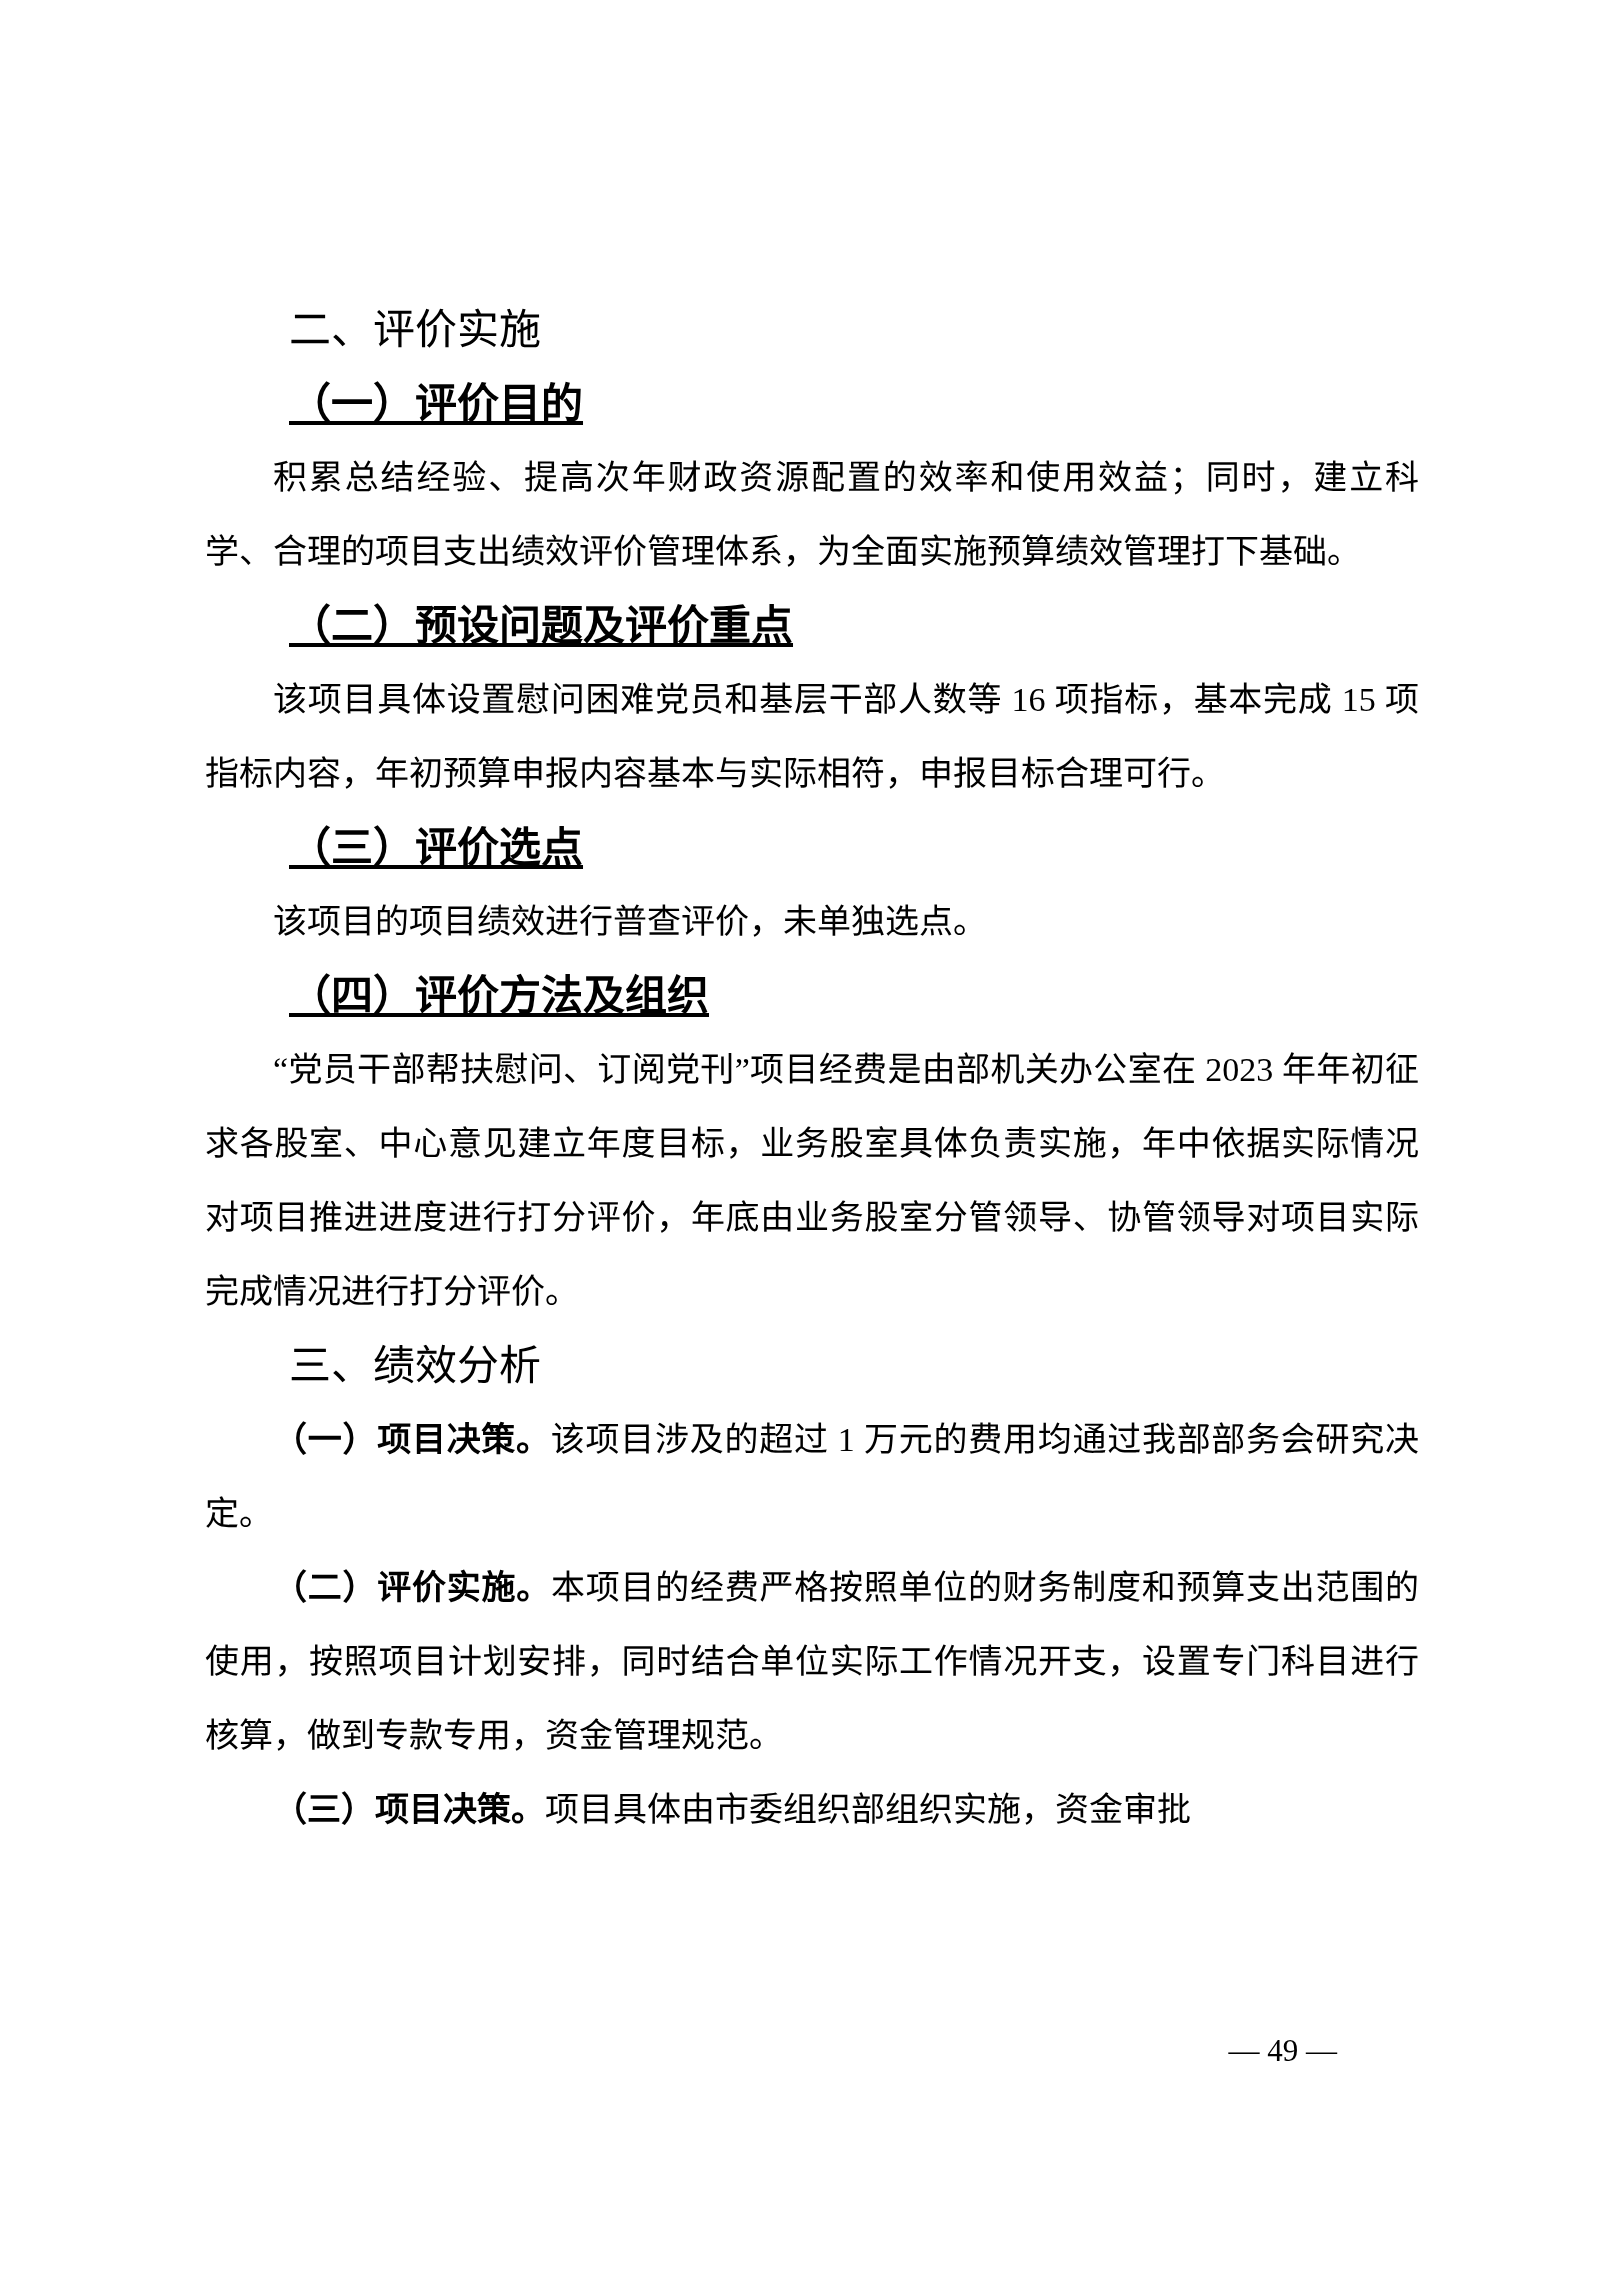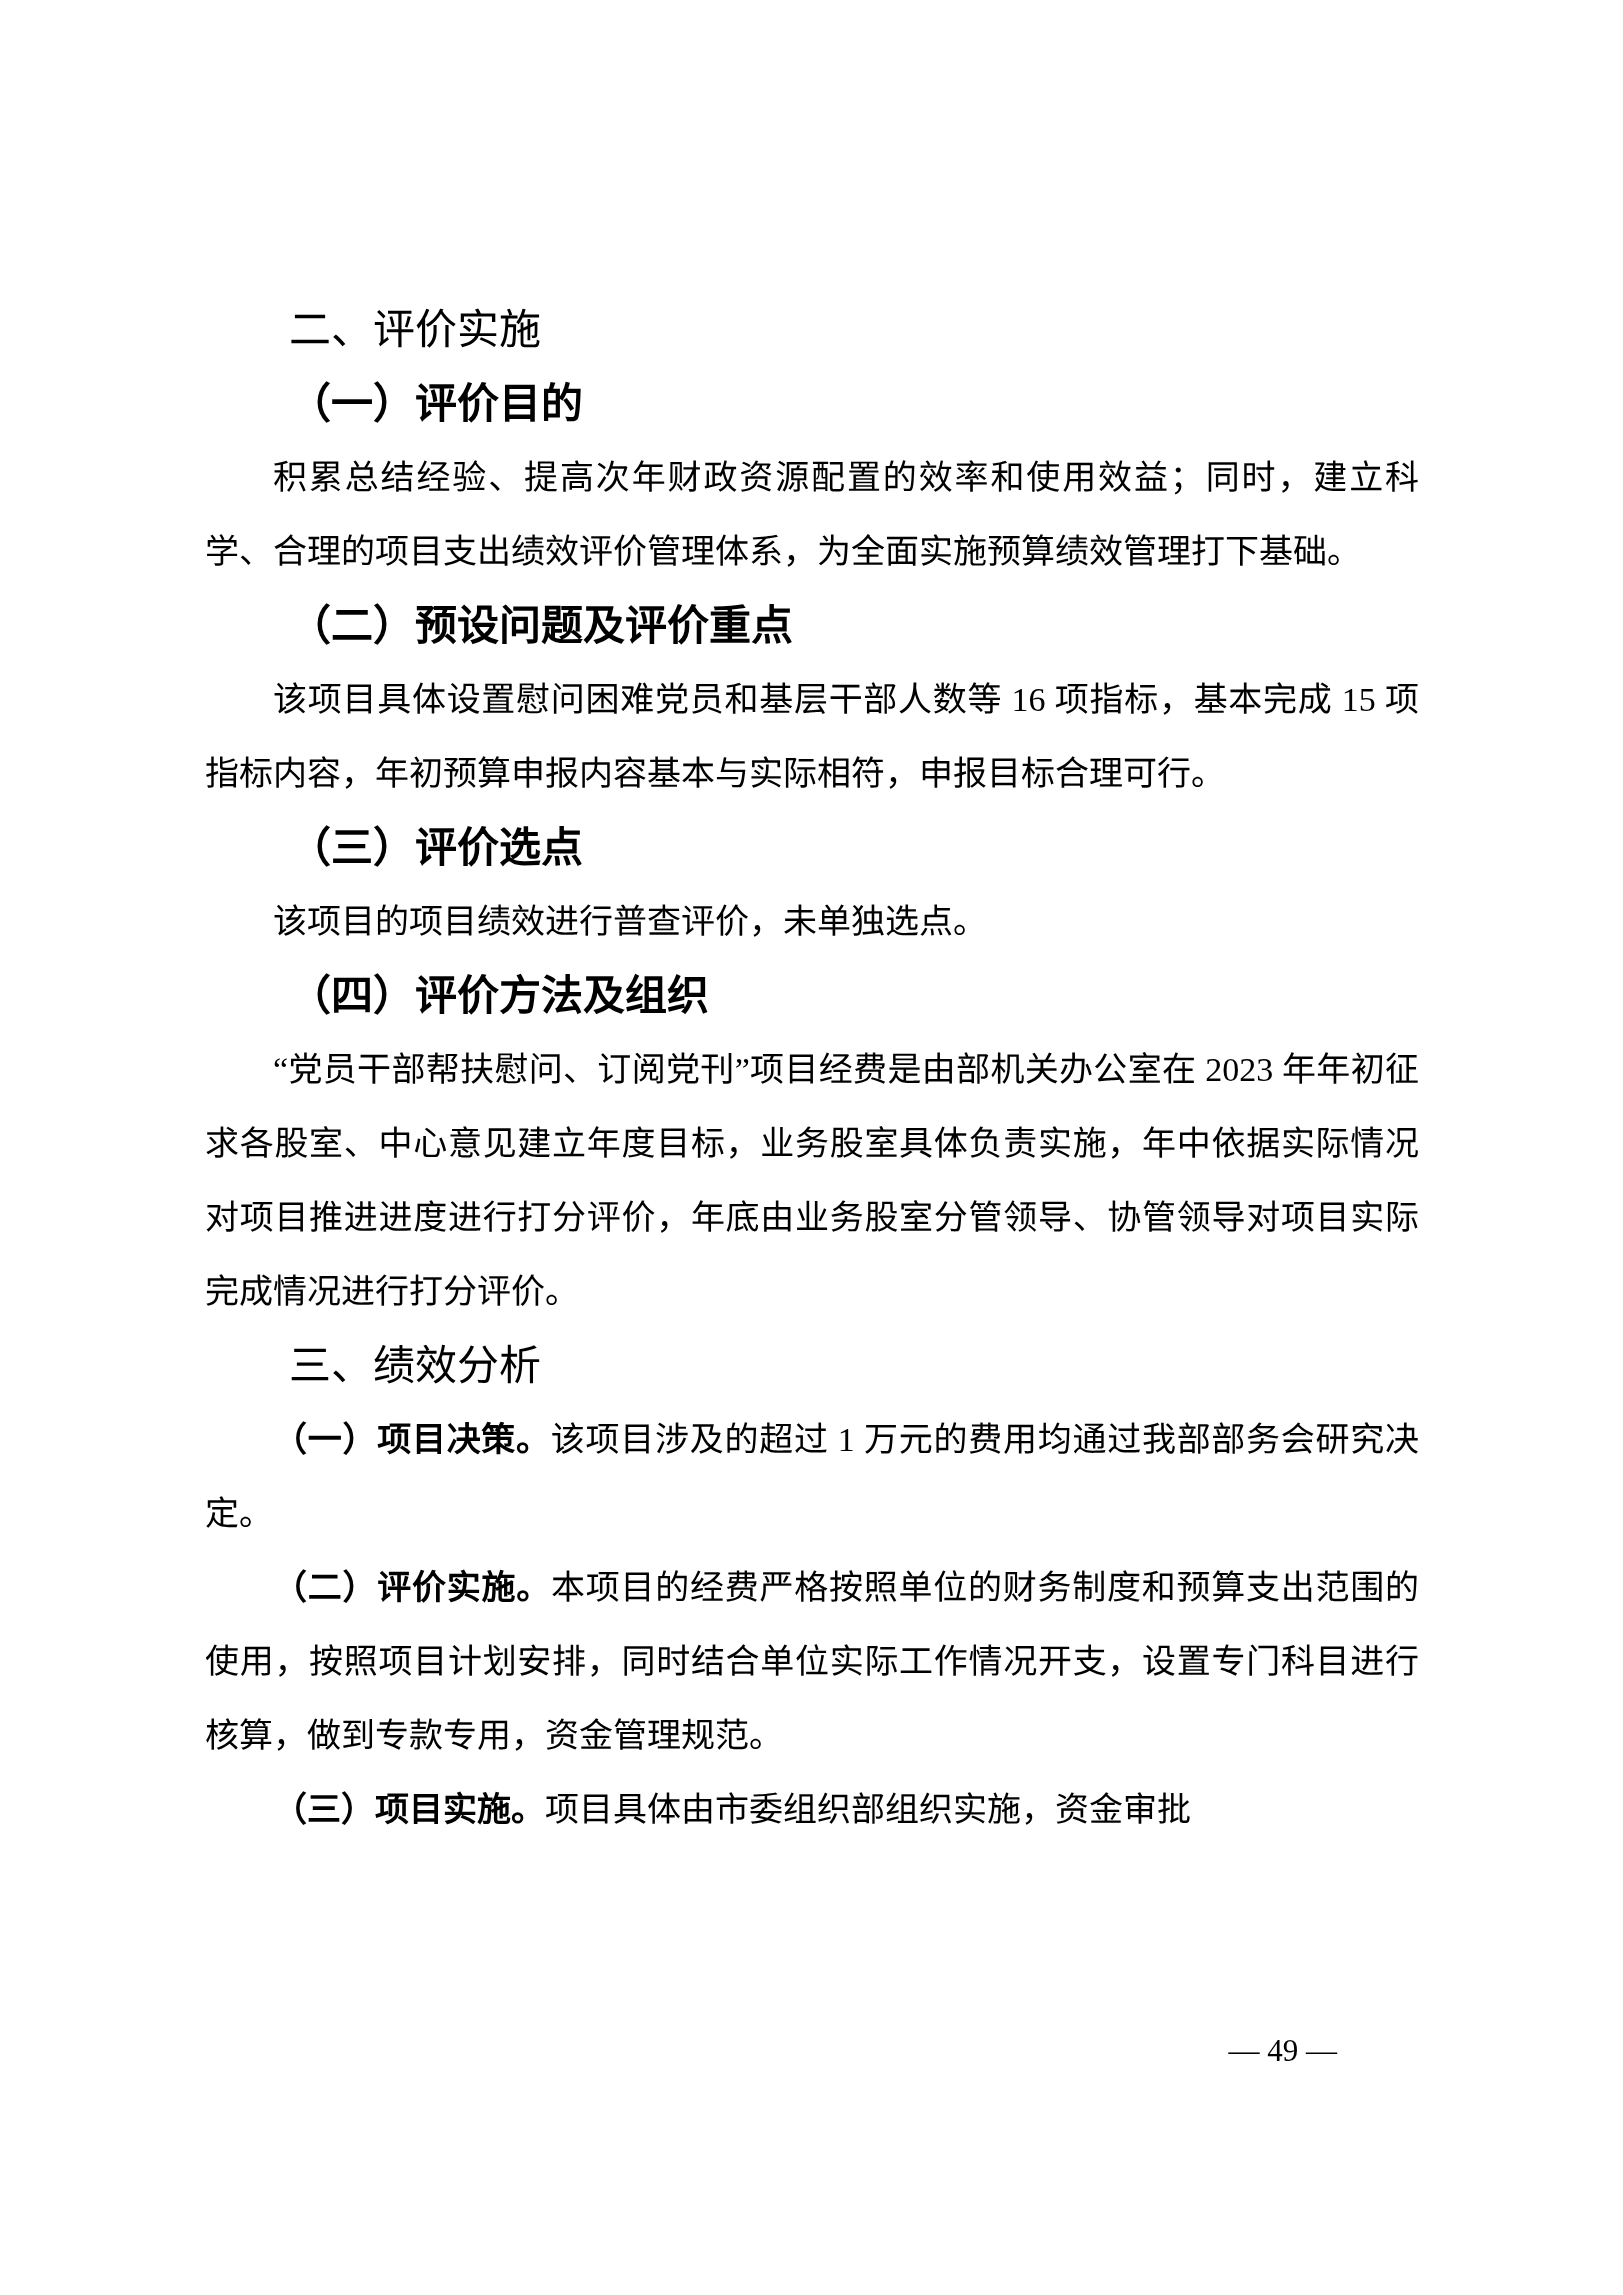--- a/index.html
+++ b/index.html
@@ -37,20 +37,21 @@
     font-size: 42px;
     text-indent: 2em;
     text-align: left;
   }
   .subsection-heading {
     font-family: "Liberation Serif", serif;
     font-weight: bold;
     font-size: 42px;
     text-indent: 2em;
     text-align: left;
+    text-decoration: underline;
   }
   .paragraph {
     font-family: "Liberation Serif", serif;
     font-weight: normal;
     text-indent: 2em;
   }
   .paragraph .lead {
     font-weight: bold;
   }
   .page-number {
@@ -88,19 +89,19 @@
     <h3 class="subsection-heading">（四）评价方法及组织</h3>
 
     <p class="paragraph">“党员干部帮扶慰问、订阅党刊”项目经费是由部机关办公室在 2023 年年初征求各股室、中心意见建立年度目标，业务股室具体负责实施，年中依据实际情况对项目推进进度进行打分评价，年底由业务股室分管领导、协管领导对项目实际完成情况进行打分评价。</p>
 
     <h2 class="section-heading">三、绩效分析</h2>
 
     <p class="paragraph"><span class="lead">（一）项目决策。</span><span>该项目涉及的超过 1 万元的费用均通过我部部务会研究决定。</span></p>
 
     <p class="paragraph"><span class="lead">（二）评价实施。</span><span>本项目的经费严格按照单位的财务制度和预算支出范围的使用，按照项目计划安排，同时结合单位实际工作情况开支，设置专门科目进行核算，做到专款专用，资金管理规范。</span></p>
 
-    <p class="paragraph"><span class="lead">（三）项目实施。</span><span>项目具体由市委组织部组织实施，资金审批</span></p>
+    <p class="paragraph"><span class="lead">（三）项目决策。</span><span>项目具体由市委组织部组织实施，资金审批</span></p>
 
   </main>
 
   <div class="page-number">— 49 —</div>
 </div>
 
 
 </body></html>

